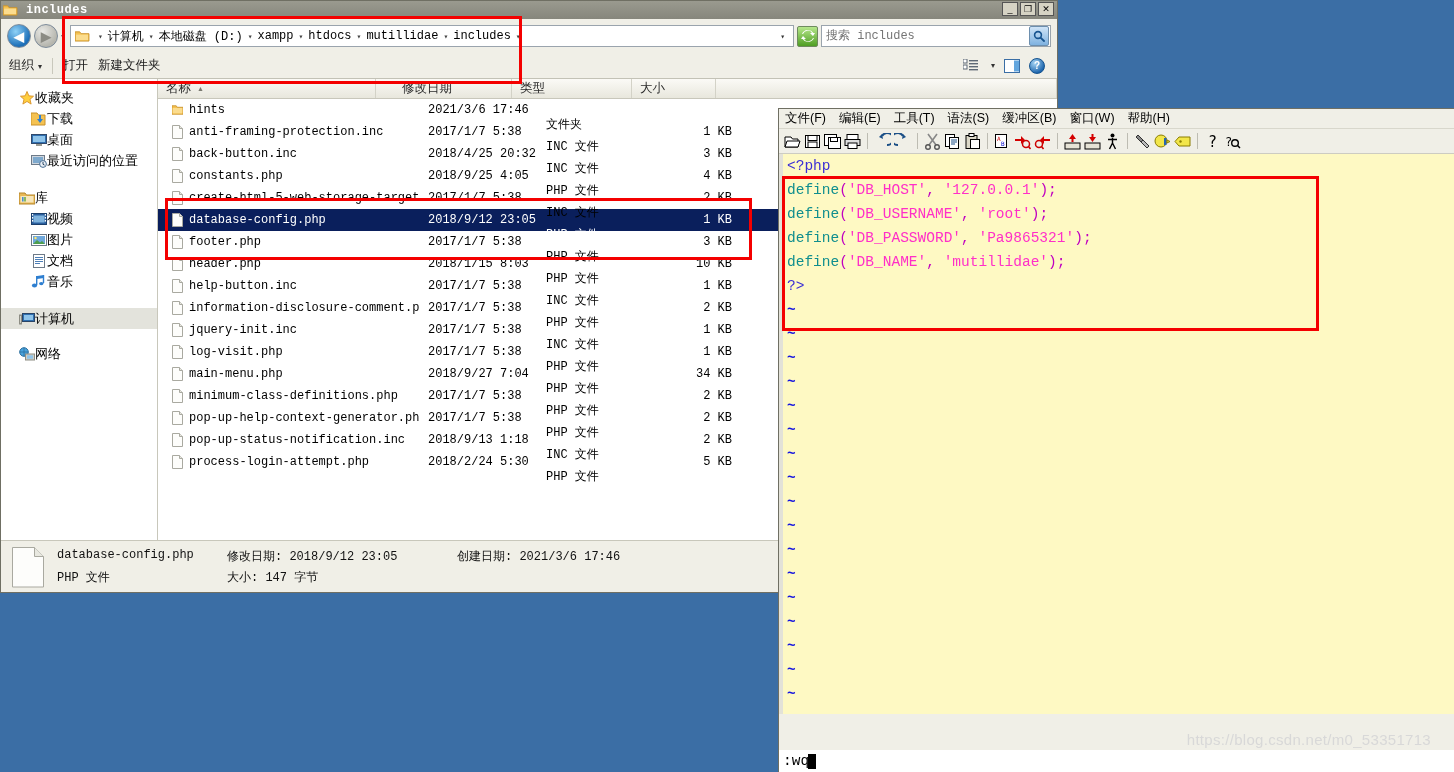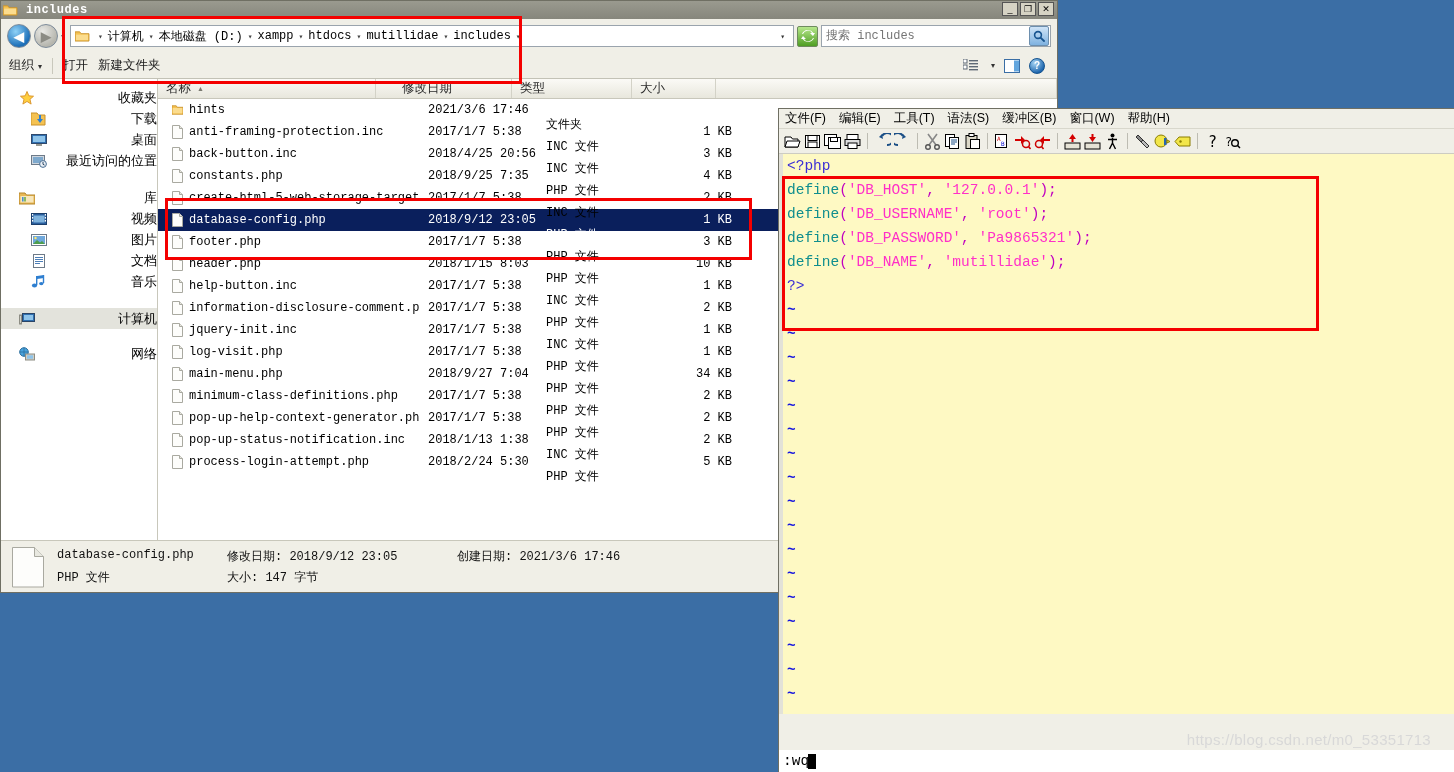--- a/index.html
+++ b/index.html
@@ -111,21 +111,21 @@
 
   .exp-body { flex:1; display:flex; min-height:0; background:#fff; }
 
   
   .navpane {
     width: 157px; background:#fff; border-right:1px solid #c8c7bb;
     padding-top:8px; font-size:13px; color:#000; flex:0 0 auto;
     overflow:hidden;
   }
   .np-group { margin-bottom: 2px; }
-  .np-row { display:flex; align-items:center; height:21px; padding-left:18px; gap:0; white-space:nowrap;justify-content:space-between; }
+  .np-row { display:flex; align-items:center; height:21px; padding-left:18px; gap:0; white-space:nowrap; }
   .np-row.child { padding-left:30px; }
   .np-row.sel { background:#e3e3dc; }
   .np-ico { width:16px; height:14px; flex:0 0 auto; }
   .np-spacer { height:14px; }
 
   
   .filepane { flex:1; display:flex; flex-direction:column; background:#fff; min-width:0; }
   .fl-head {
     height:20px; background: linear-gradient(to bottom,#fbfaf6,#e8e7dd);
     border-bottom:1px solid #c8c7bb; display:flex; align-items:center;
@@ -469,33 +469,33 @@
             <div class="fl-c fl-size">1 KB</div>
           </div>
           <div class="fl-row">
             <div class="fl-c fl-name">
               <svg class="file-ico" viewBox="0 0 11 14">
                 <path d="M0.5 0.5h7l3 3v10h-10z" fill="#fdfdfb" stroke="#a9a9a0"></path>
                 <path d="M7.5 0.5v3h3" fill="#e8e8e0" stroke="#a9a9a0"></path>
               </svg>
               <span>back-button.inc</span>
             </div>
-            <div class="fl-c fl-date">2018/4/25 20:56</div>
+            <div class="fl-c fl-date">2018/4/25 20:32</div>
             <div class="fl-c fl-type">INC 文件</div>
             <div class="fl-c fl-size">3 KB</div>
           </div>
           <div class="fl-row">
             <div class="fl-c fl-name">
               <svg class="file-ico" viewBox="0 0 11 14">
                 <path d="M0.5 0.5h7l3 3v10h-10z" fill="#fdfdfb" stroke="#a9a9a0"></path>
                 <path d="M7.5 0.5v3h3" fill="#e8e8e0" stroke="#a9a9a0"></path>
               </svg>
               <span>constants.php</span>
             </div>
-            <div class="fl-c fl-date">2018/9/25 7:35</div>
+            <div class="fl-c fl-date">2018/9/25 4:05</div>
             <div class="fl-c fl-type">PHP 文件</div>
             <div class="fl-c fl-size">4 KB</div>
           </div>
           <div class="fl-row">
             <div class="fl-c fl-name">
               <svg class="file-ico" viewBox="0 0 11 14">
                 <path d="M0.5 0.5h7l3 3v10h-10z" fill="#fdfdfb" stroke="#a9a9a0"></path>
                 <path d="M7.5 0.5v3h3" fill="#e8e8e0" stroke="#a9a9a0"></path>
               </svg>
               <span>create-html-5-web-storage-target.inc</span>
@@ -625,21 +625,21 @@
             <div class="fl-c fl-size">2 KB</div>
           </div>
           <div class="fl-row">
             <div class="fl-c fl-name">
               <svg class="file-ico" viewBox="0 0 11 14">
                 <path d="M0.5 0.5h7l3 3v10h-10z" fill="#fdfdfb" stroke="#a9a9a0"></path>
                 <path d="M7.5 0.5v3h3" fill="#e8e8e0" stroke="#a9a9a0"></path>
               </svg>
               <span>pop-up-status-notification.inc</span>
             </div>
-            <div class="fl-c fl-date">2018/1/13 1:38</div>
+            <div class="fl-c fl-date">2018/9/13 1:18</div>
             <div class="fl-c fl-type">INC 文件</div>
             <div class="fl-c fl-size">2 KB</div>
           </div>
           <div class="fl-row">
             <div class="fl-c fl-name">
               <svg class="file-ico" viewBox="0 0 11 14">
                 <path d="M0.5 0.5h7l3 3v10h-10z" fill="#fdfdfb" stroke="#a9a9a0"></path>
                 <path d="M7.5 0.5v3h3" fill="#e8e8e0" stroke="#a9a9a0"></path>
               </svg>
               <span>process-login-attempt.php</span>

